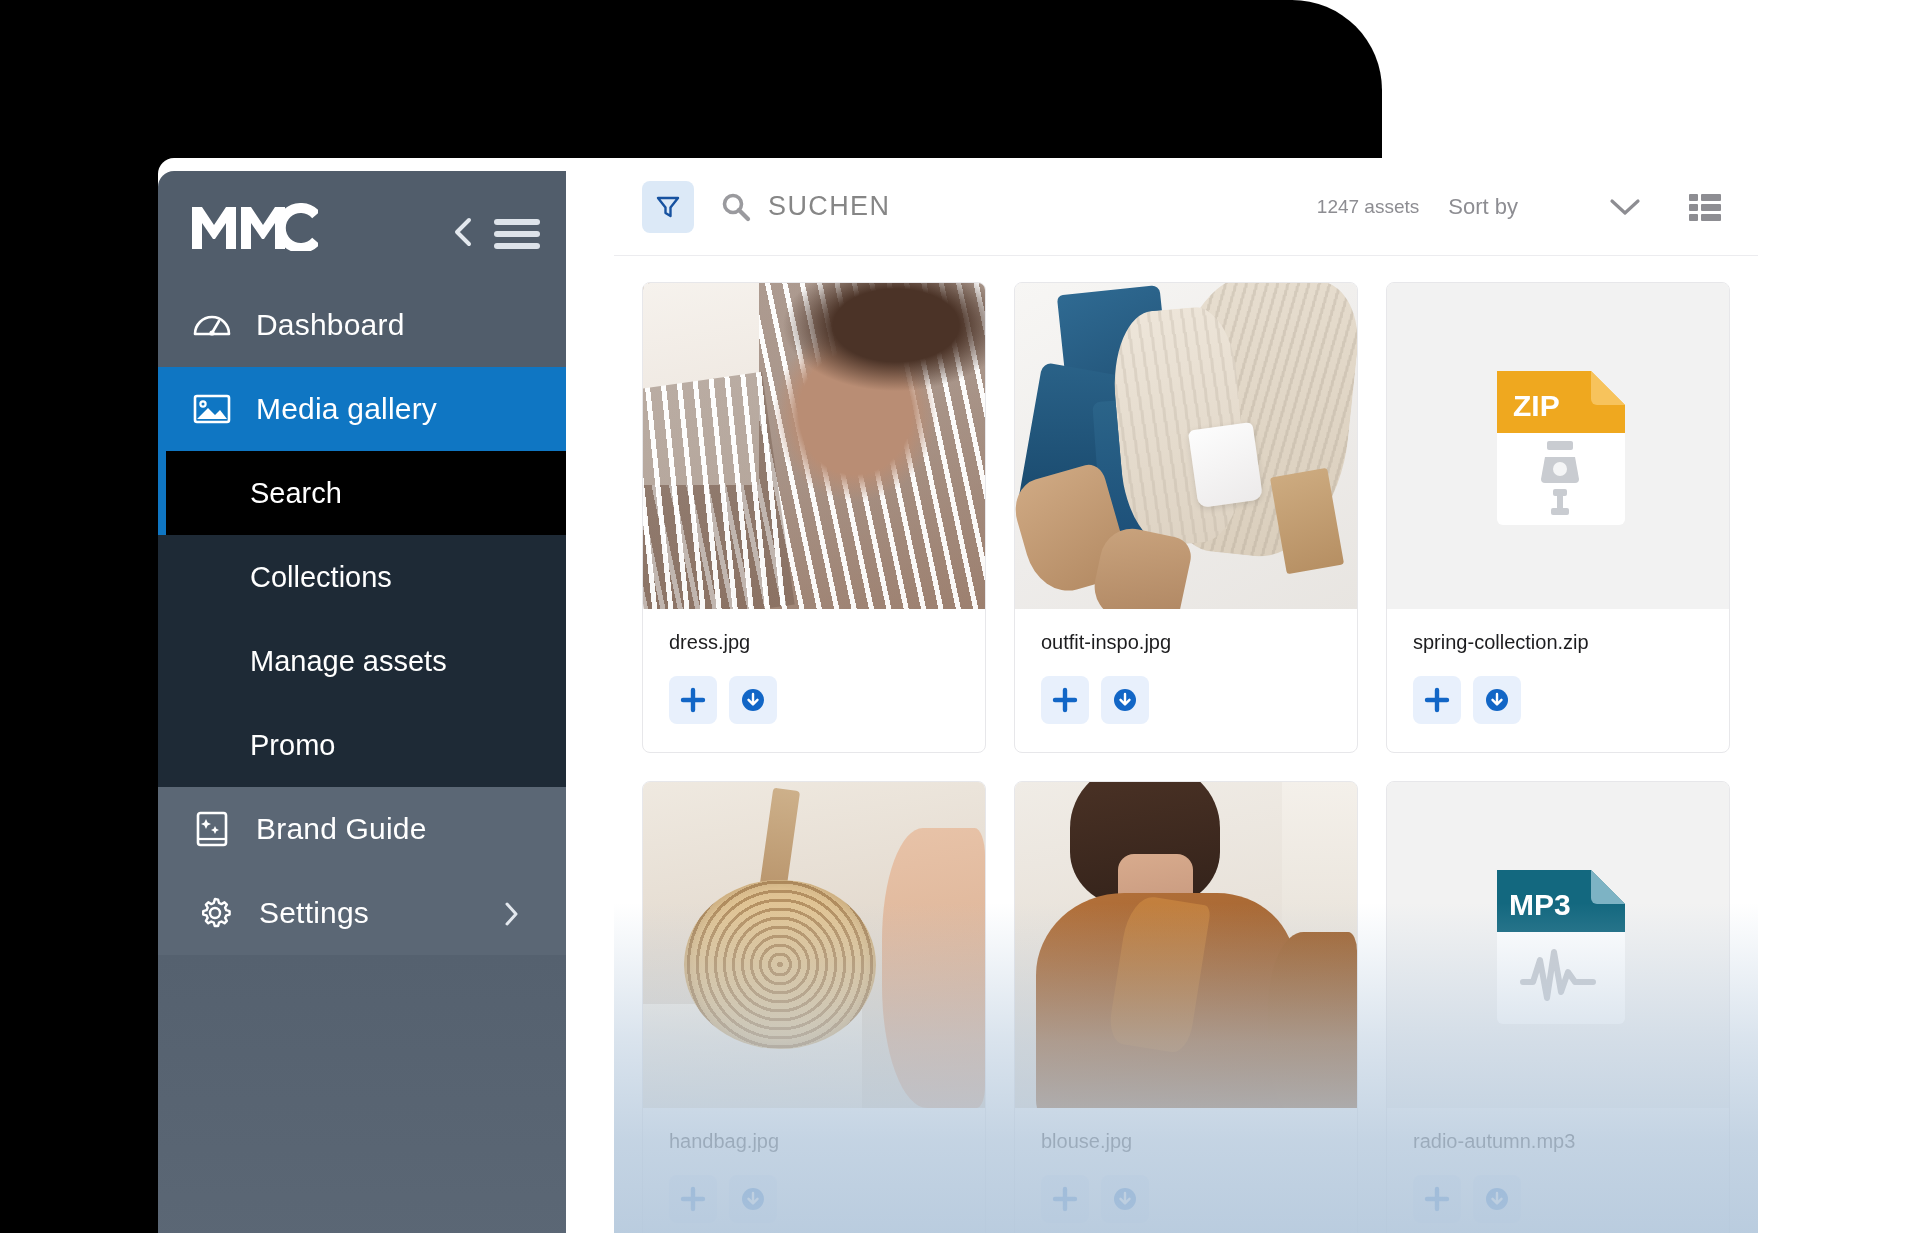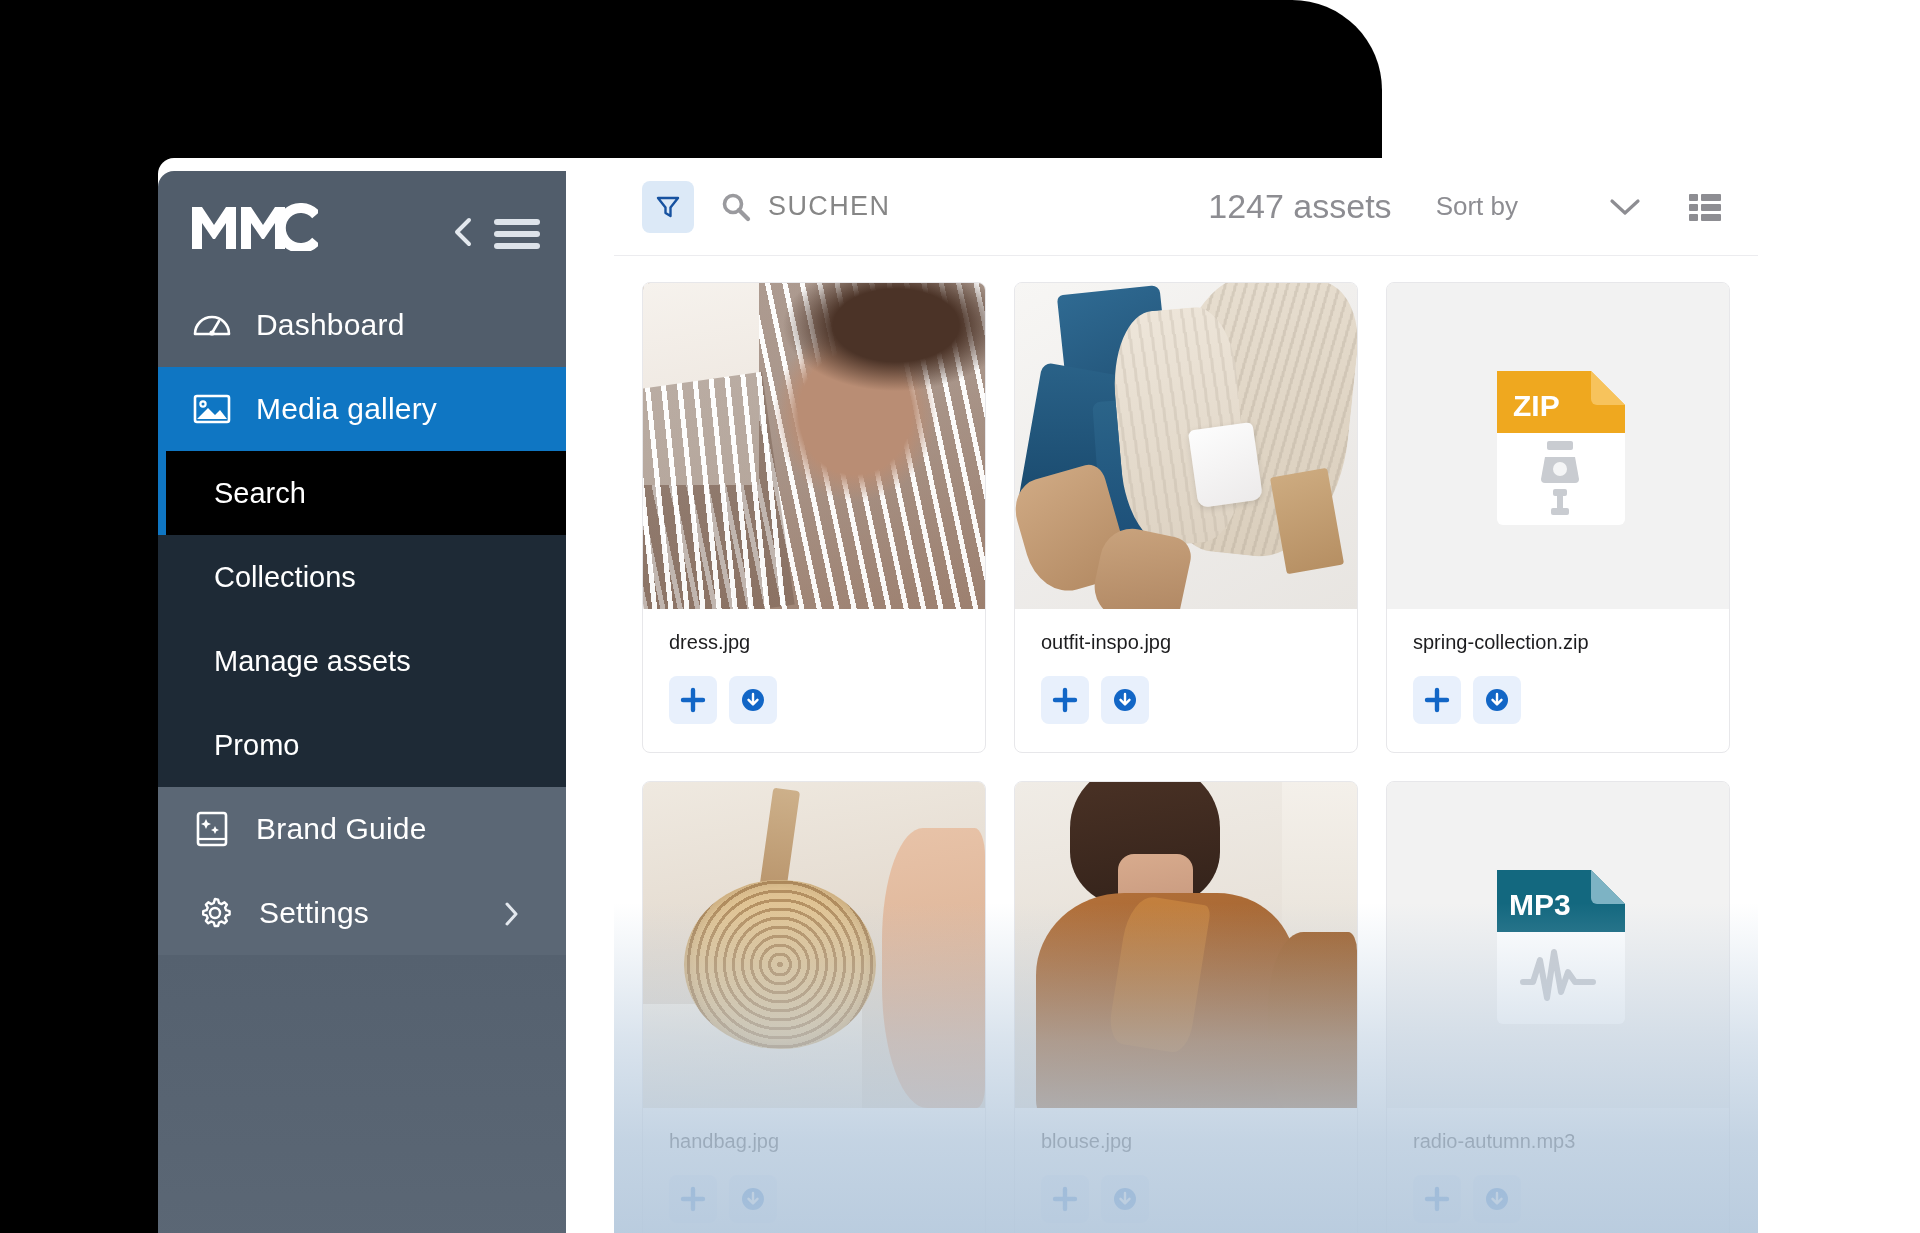--- a/index.html
+++ b/index.html
@@ -125,21 +125,21 @@
 
   .subnav {
     background: #1e2a36;
     position: relative;
   }
   .sub-item {
     position: relative;
     display: flex;
     align-items: center;
     height: 84px;
-    padding-left: 56px;
+    padding-left: 92px;
     color: #ffffff;
     font-size: 29px;
     cursor: pointer;
   }
   .sub-item.selected {
     background: #000000;
   }
   .sub-accent {
     position: absolute;
     left: 0;
@@ -208,27 +208,27 @@
     background: transparent;
     font-family: "Liberation Sans", sans-serif;
     font-size: 27px;
     color: #4d4d4d;
     letter-spacing: 1.4px;
     width: 380px;
   }
   #search-input::placeholder { color: #868686; }
 
   #asset-count {
-    font-size: 34px;
+    font-size: 19px;
     color: #8d8d92;
-    margin-right: 44px;
+    margin-right: 29px;
     white-space: nowrap;
   }
   #sort-label {
-    font-size: 26px;
+    font-size: 22px;
     color: #8d8d92;
     cursor: pointer;
     white-space: nowrap;
   }
   #sort-chevron {
     margin-left: 90px;
     cursor: pointer;
     display: flex;
     align-items: center;
   }

